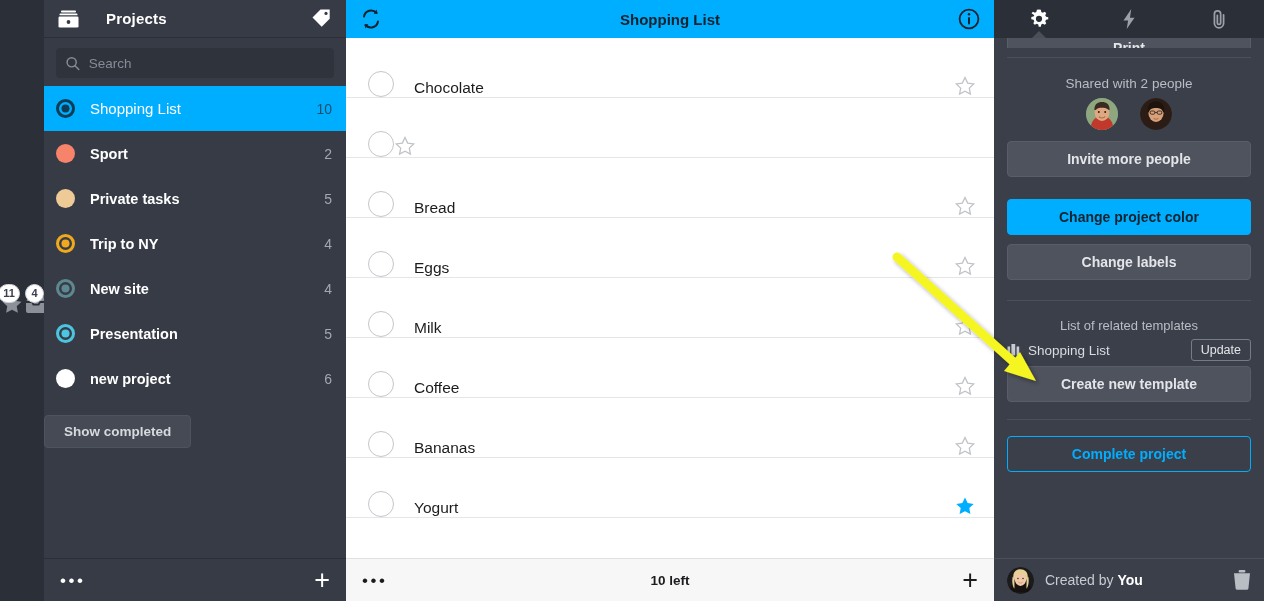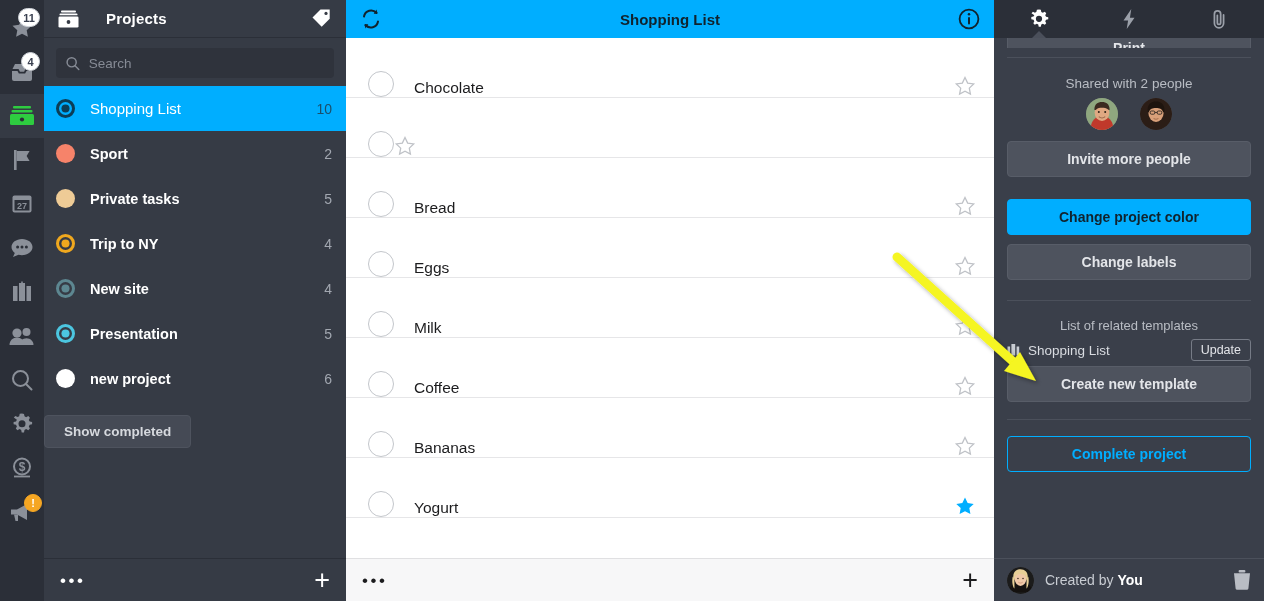--- a/index.html
+++ b/index.html
@@ -8,21 +8,21 @@
     overflow: hidden;
     font-family: "Liberation Sans", sans-serif;
     background: #2f333d;
   }
   .app { display: flex; width: 1264px; height: 601px; position: relative; }
 
   
   .rail {
     width: 44px; height: 601px;
     background: #2b2f38;
-    display: flex; flex-direction: column;
+    display: flex; flex-direction: row;
     align-items: center;
     padding-top: 6px;
     flex: 0 0 44px;
   }
   .rail-item {
     width: 44px; height: 44px;
     display: flex; align-items: center; justify-content: center;
     position: relative;
     color: #8b9099;
   }
@@ -557,20 +557,21 @@
         <span class="task-name">Yogurt</span>
         <svg class="star" viewBox="0 0 24 24">
           <path d="M12 2.8l2.9 6 6.6.9-4.8 4.6 1.2 6.5L12 17.7 6.1 20.8l1.2-6.5L2.5 9.7l6.6-.9z" fill="#00aeff"></path>
         </svg>
       </div>
     </div>
 
     <div class="main-foot">
       <div class="main-foot-inner">
         <span class="dots">•••</span>
+        <span class="mf-count">10 left</span>
         <span class="plus">+</span>
       </div>
     </div>
   </div>
 
   <div class="right">
 
     <div class="right-tabs">
       <div class="rt-tab active">
         <svg width="22" height="22" viewBox="0 0 24 24">

